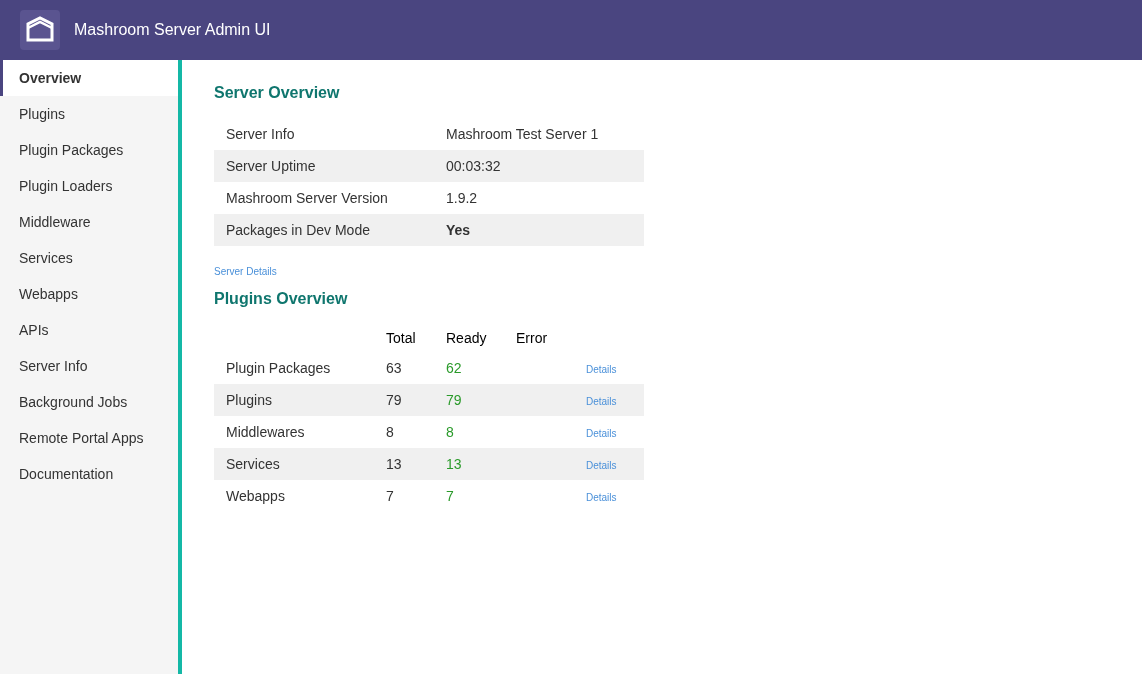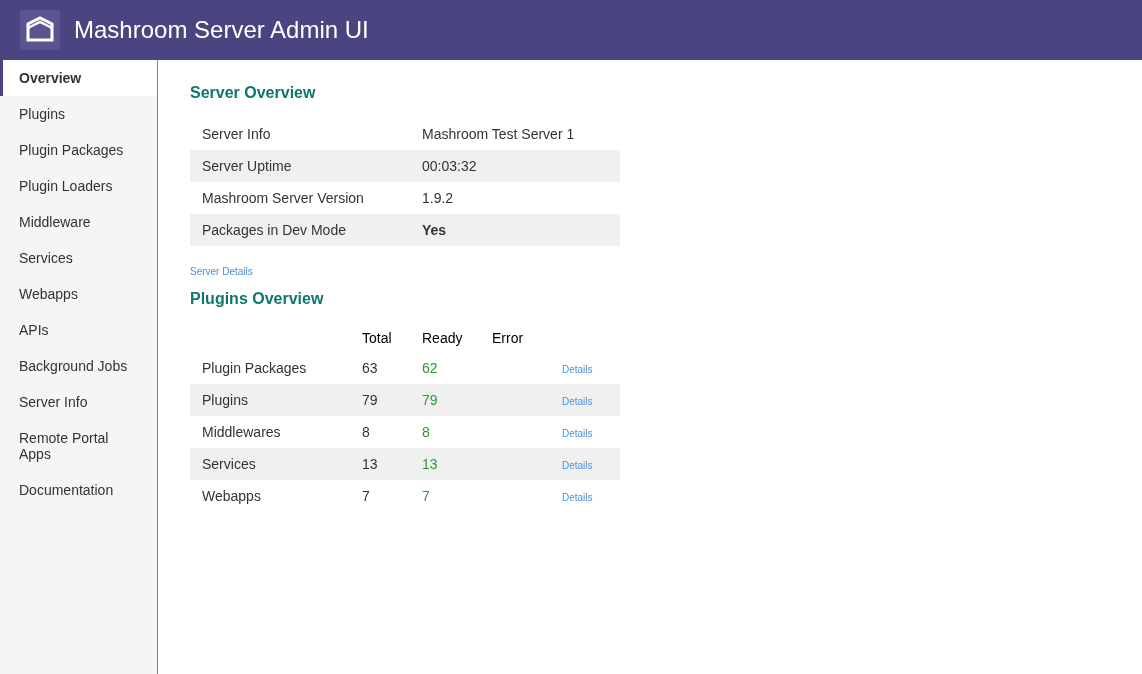--- a/index.html
+++ b/index.html
@@ -15,37 +15,37 @@
       height: 60px;
       flex-shrink: 0;
     }
     .header-logo {
       width: 40px;
       height: 40px;
       margin-right: 14px;
       flex-shrink: 0;
     }
     .header-title {
-      font-size: 24px;
+      font-size: 16px;
       font-weight: 500;
       color: white;
     }
 
     
     .layout {
       display: flex;
       flex: 1;
       overflow: hidden;
     }
 
     
     .sidebar {
-      width: 158px;
+      width: 182px;
       background: #f5f5f5;
-      border-right: 1px solid #14b8a6;
+      border-right: 4px solid #14b8a6;
       flex-shrink: 0;
       overflow-y: auto;
     }
     .sidebar-item {
       display: block;
       padding: 10px 16px;
       cursor: pointer;
       color: #333;
       text-decoration: none;
       font-size: 14px;
@@ -165,22 +165,22 @@
 
   <nav class="sidebar">
     <a class="sidebar-item active">Overview</a>
     <a class="sidebar-item">Plugins</a>
     <a class="sidebar-item">Plugin Packages</a>
     <a class="sidebar-item">Plugin Loaders</a>
     <a class="sidebar-item">Middleware</a>
     <a class="sidebar-item">Services</a>
     <a class="sidebar-item">Webapps</a>
     <a class="sidebar-item">APIs</a>
+    <a class="sidebar-item">Server Info</a>
     <a class="sidebar-item">Background Jobs</a>
-    <a class="sidebar-item">Server Info</a>
     <a class="sidebar-item">Remote Portal Apps</a>
     <a class="sidebar-item">Documentation</a>
   </nav>
 
   <main class="main">
 
     
     <h2 class="section-title">Server Overview</h2>
 
     <table class="info-table">

